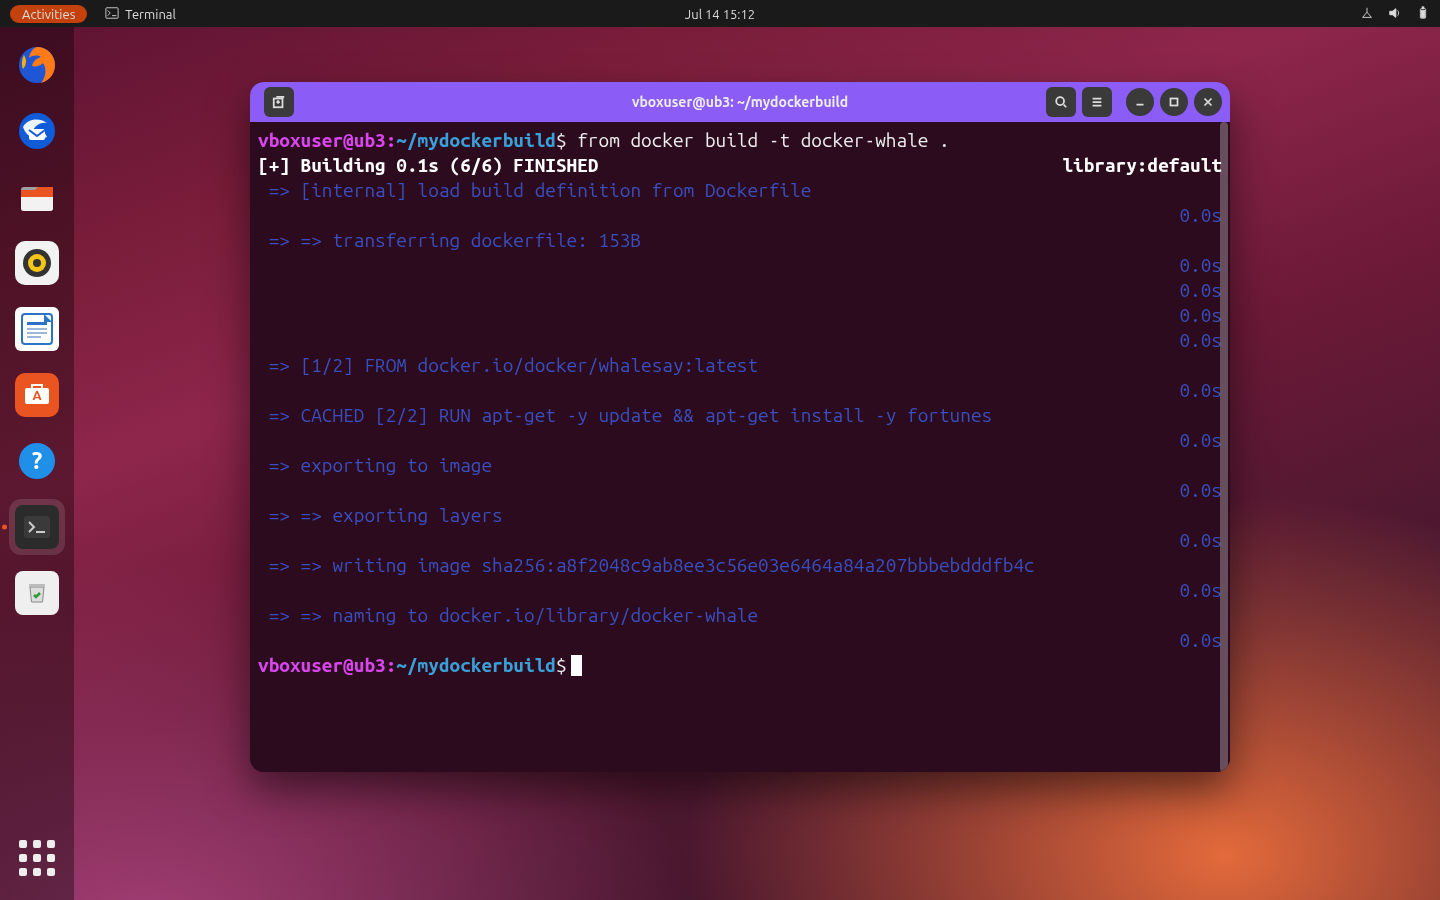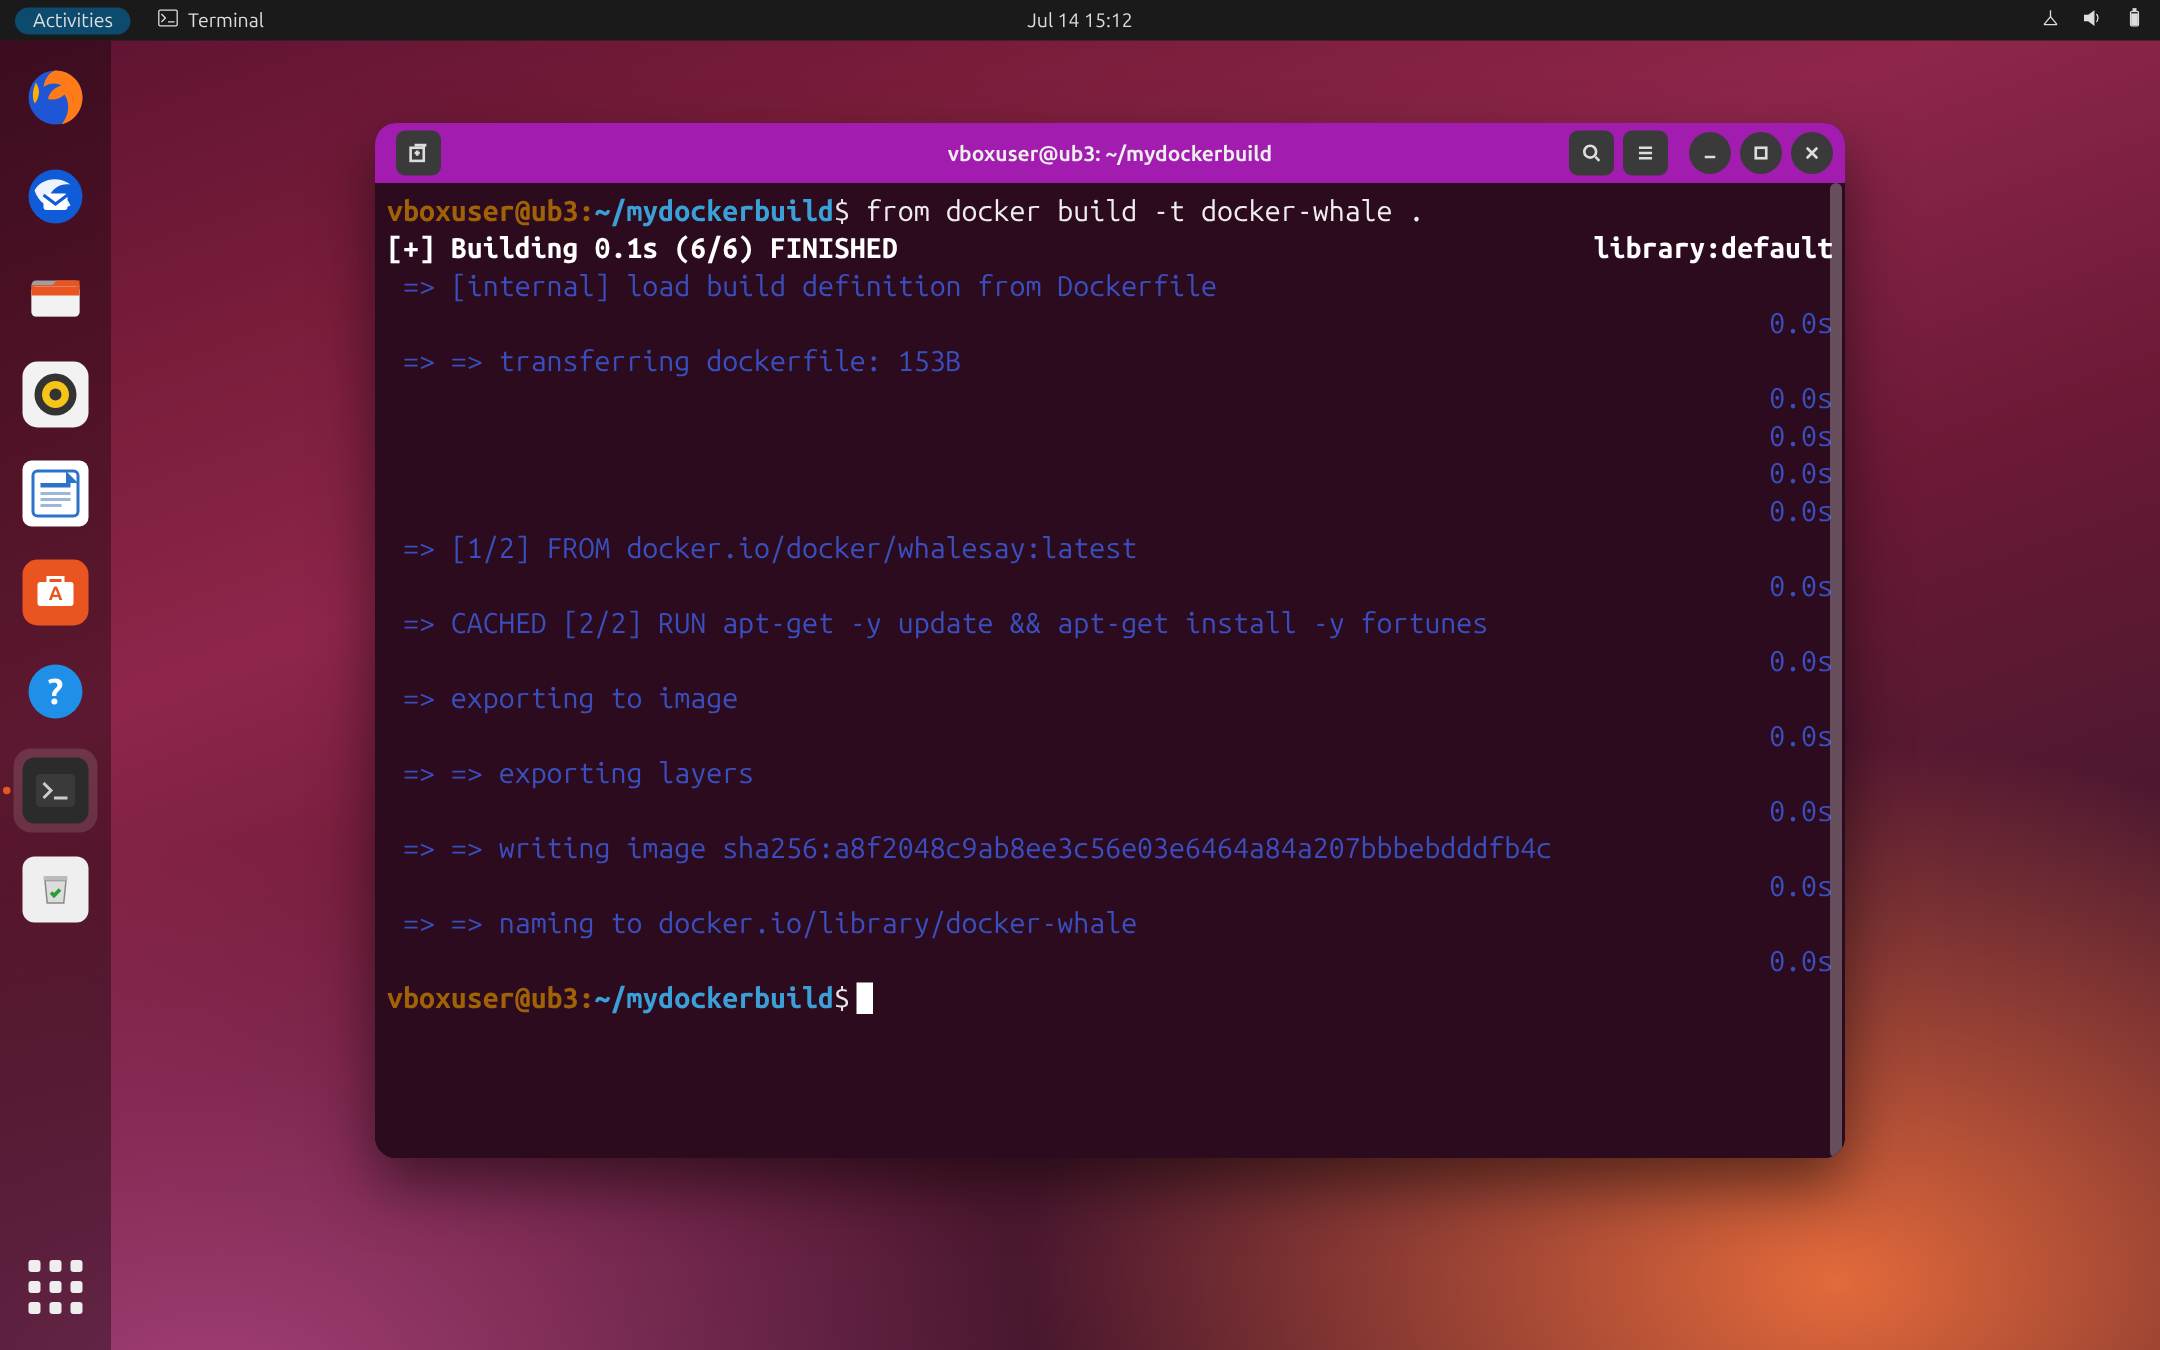--- a/index.html
+++ b/index.html
@@ -6,51 +6,51 @@
   html, body { width: 1440px; height: 900px; overflow: hidden; font-family: Ubuntu, "DejaVu Sans", sans-serif; }
   body {
     background:
       radial-gradient(1200px 800px at 85% 95%, #e36a3b 0%, rgba(227,106,59,0) 45%),
       radial-gradient(1000px 700px at 10% 105%, #a43f76 0%, rgba(164,63,118,0) 55%),
       linear-gradient(160deg, #5b1231 0%, #7a1d3b 20%, #8e264b 35%, #6b1936 55%, #4c1830 75%, #3d1128 100%);
     position: relative;
   }
   
   .topbar { position:absolute; top:0; left:0; right:0; height:27px; background:#1a1a1a; color:#ddd; display:flex; align-items:center; padding:0 10px; font-size:13px; }
-  .topbar .activities { background:#0c4a6e; border-radius:12px; padding:2px 12px; cursor:pointer; }
+  .topbar .activities { background:#c2410c; border-radius:12px; padding:2px 12px; cursor:pointer; }
   .topbar .app-indicator { display:flex; align-items:center; gap:6px; margin-left:18px; }
   .topbar .center { position:absolute; left:50%; transform:translateX(-50%); }
   .topbar .right { margin-left:auto; display:flex; align-items:center; gap:14px; }
   .tb-icon svg { width:14px; height:14px; fill:#ddd; stroke:#ddd; }
 
   
   .dock { position:absolute; top:27px; left:0; bottom:0; width:74px; background:rgba(0,0,0,0.35); display:flex; flex-direction:column; align-items:center; padding-top:10px; gap:10px; }
   .dock .spacer { flex:1; }
   .dock-item { width:56px; height:56px; border-radius:12px; display:flex; align-items:center; justify-content:center; position:relative; cursor:pointer; }
   .dock-item.active { background:rgba(255,255,255,0.12); }
   .dock-item.active::before { content:""; position:absolute; left:-7px; top:50%; transform:translateY(-50%); width:5px; height:5px; background:#e95420; border-radius:50%; }
   .dock-icon { width:44px; height:44px; border-radius:10px; display:flex; align-items:center; justify-content:center; }
   .apps-grid { display:grid; grid-template-columns:repeat(3,8px); grid-template-rows:repeat(3,8px); gap:6px; }
   .apps-grid span { background:#eee; border-radius:2px; }
 
   
   .terminal-window { position:absolute; left:250px; top:82px; width:980px; height:690px; background:#1b1b1b; border-radius:14px; box-shadow:0 18px 40px rgba(0,0,0,0.5); display:flex; flex-direction:column; overflow:hidden; }
-  .titlebar { height:40px; background:#a21caf; display:flex; align-items:center; padding:0 8px; position:relative; }
+  .titlebar { height:40px; background:#8b5cf6; display:flex; align-items:center; padding:0 8px; position:relative; }
   .titlebar .title { position:absolute; left:50%; transform:translateX(-50%); color:#eee; font-size:14px; font-weight:600; }
   .tb-btn { width:30px; height:30px; border-radius:6px; background:#3a3a3a; display:flex; align-items:center; justify-content:center; margin-left:6px; cursor:pointer; }
   .tb-btn.round { border-radius:50%; width:28px; height:28px; }
   .tb-btn svg { width:14px; height:14px; stroke:#ddd; fill:none; stroke-width:2; }
   .tb-left { display:flex; }
   .tb-right { margin-left:auto; display:flex; align-items:center; }
 
   .term-body { flex:1; background:#2c0b1e; padding:6px 8px 8px 8px; font-family:"Ubuntu Mono","DejaVu Sans Mono",monospace; font-size:19px; line-height:25px; color:#e8e8e8; overflow:auto; position:relative; }
   .scrollbar-track { position:absolute; top:0; right:0; bottom:0; width:12px; }
   .scrollbar-thumb { position:absolute; top:0; right:2px; width:8px; height:100%; background:rgba(255,255,255,0.28); border-radius:4px; }
 
-  .prompt-user { color:#a16207; font-weight:bold; }
+  .prompt-user { color:#d946ef; font-weight:bold; }
   .prompt-path { color:#3aa0d8; font-weight:bold; }
   .prompt-dollar { color:#e8e8e8; }
   .cmd { color:#eee; }
   .build-white { color:#fff; font-weight:bold; }
   .step-line { color:#3a4fbf; display:flex;flex-direction:column; }
   .step-text { white-space:pre; }
   .step-time { margin-left:auto; }
   .cursor-block { display:inline-block; width:11px; height:21px; background:#ffffff; vertical-align:text-bottom; margin-left:4px; }
   .row { white-space:pre; }
   .summary-row { display:flex;gap:48px; }

